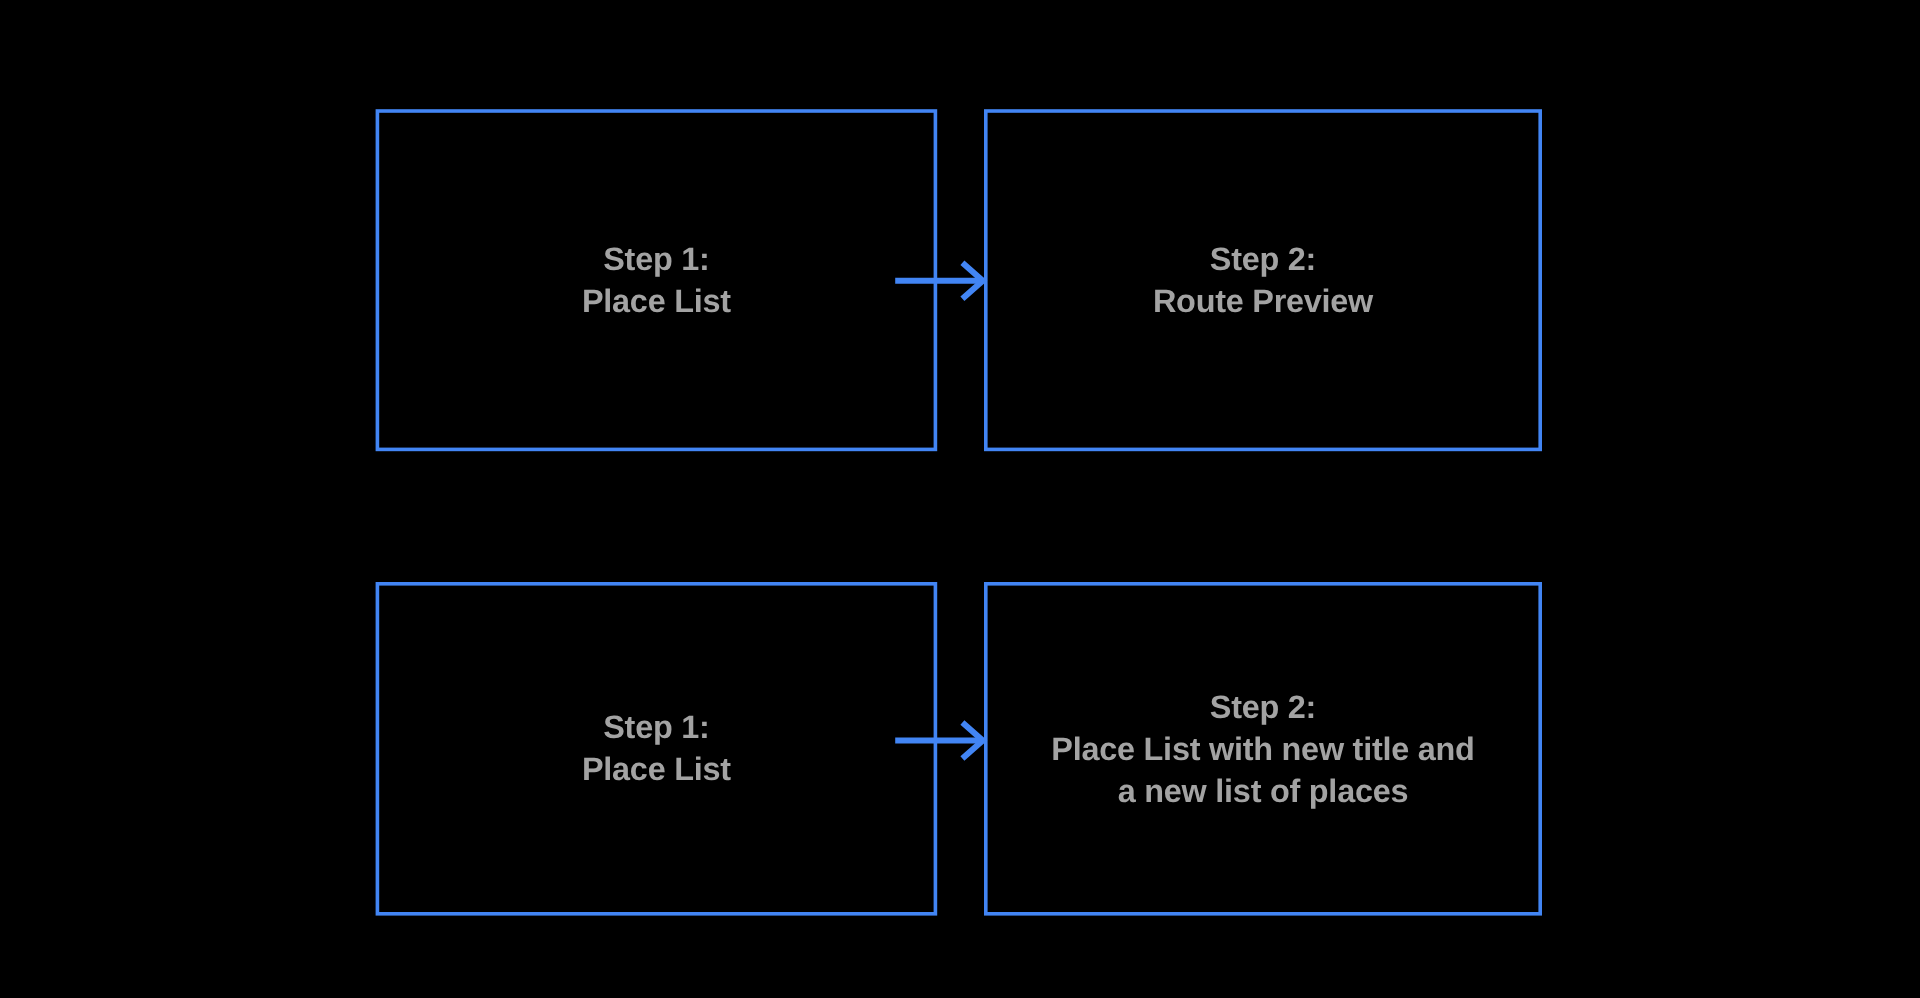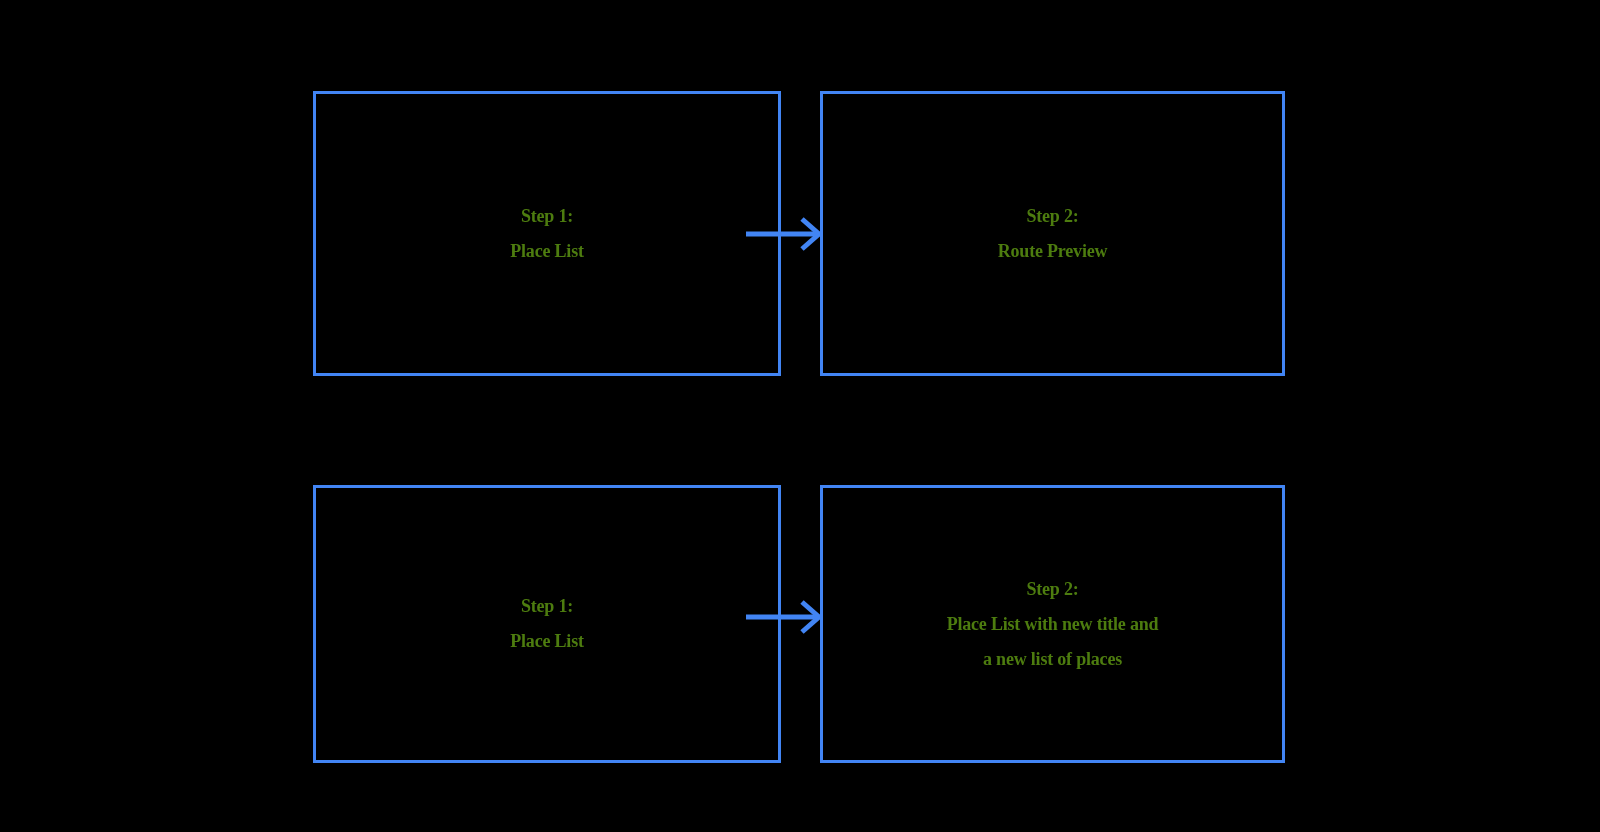--- a/index.html
+++ b/index.html
@@ -26,24 +26,24 @@
     position: absolute;
     box-sizing: border-box;
     border: 3px solid #4285f4;
     background: transparent;
     display: flex;
     align-items: center;
     justify-content: center;
     text-align: center;
   }
   .flow-box .box-label {
-    color: #4d7c0f;
-    font-family: Liberation Serif, serif;
+    color: #a3a3a3;
+    font-family: Liberation Sans, sans-serif;
     font-weight: bold;
-    font-size: 18px;
+    font-size: 27px;
     line-height: 35px;
     letter-spacing: -0.2px;
     white-space: pre-line;
     padding: 0 10px;
   }
 
   
   #box-step1-top    { left: 313px; top: 91px;  width: 468px; height: 285px; }
   #box-step2-top    { left: 820px; top: 91px;  width: 465px; height: 285px; }
   

